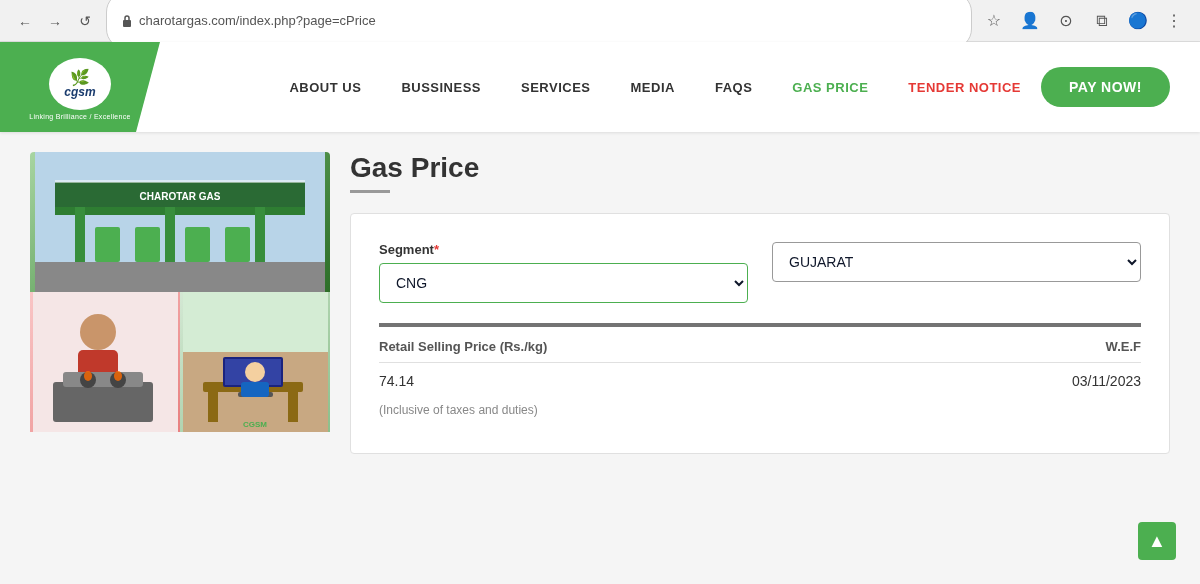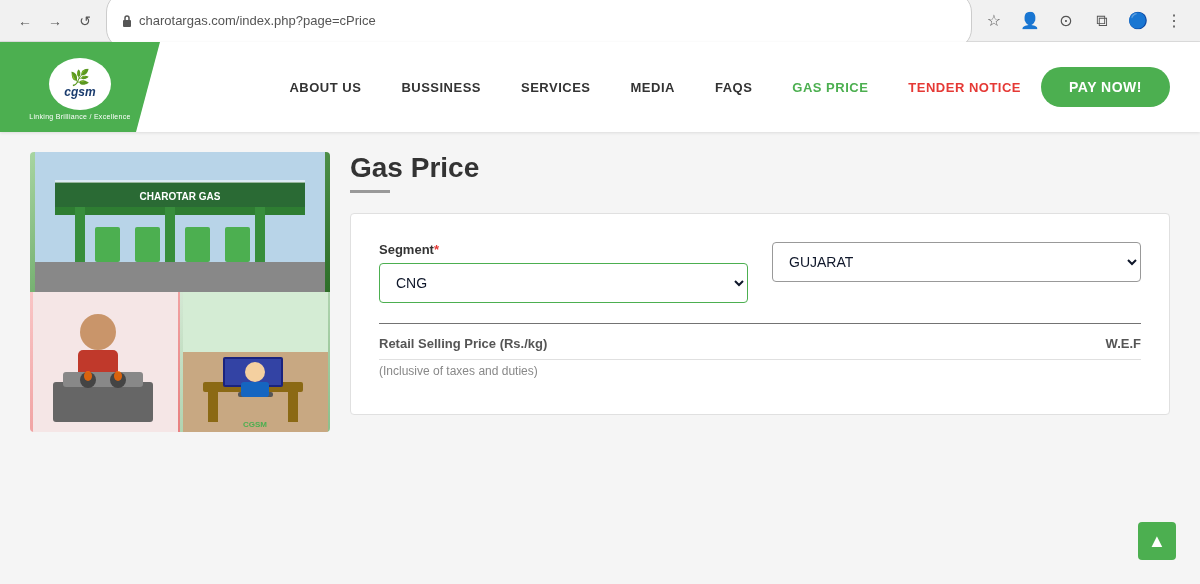--- a/index.html
+++ b/index.html
@@ -221,21 +221,21 @@
       cursor: pointer;
       background: white;
     }
 
     .form-select.state-select {
       border: 1px solid #999;
     }
 
     .price-table {
       margin-top: 18px;
-      border-top: 1px solid #737373;
+      border-top: 4px solid #737373;
     }
 
     .price-table-header {
       display: flex;
       justify-content: space-between;
       padding: 12px 0 8px;
       border-bottom: 1px solid #e0e0e0;
       font-size: 13px;
       font-weight: 600;
       color: #555;
@@ -420,19 +420,23 @@
           </select>
         </div>
       </div>
 
 
       <div class="price-table">
         <div class="price-table-header">
           <span>Retail Selling Price (Rs./kg)</span>
           <span>W.E.F</span>
         </div>
+        <div class="price-table-row">
+          <span>74.14</span>
+          <span>03/11/2023</span>
+        </div>
         <div class="price-note">(Inclusive of taxes and duties)</div>
       </div>
     </div>
   </div>
 </div>
 
 <button class="scroll-top-btn">▲</button>
 
 </body></html>

